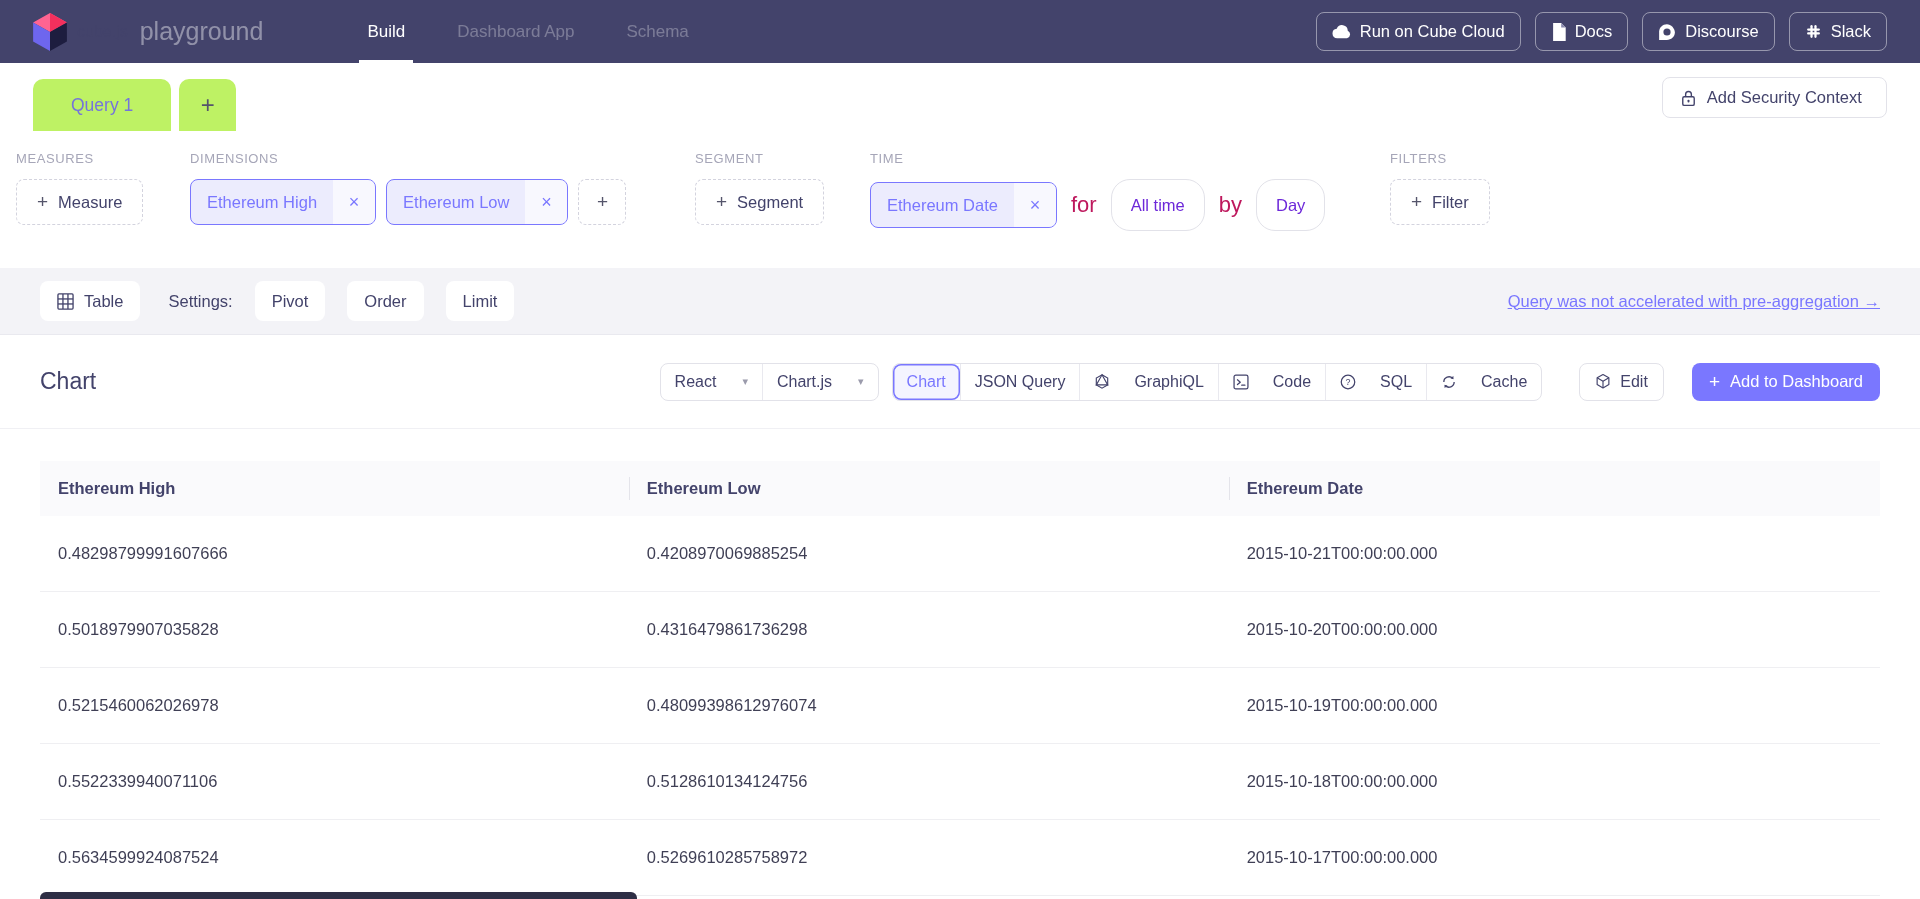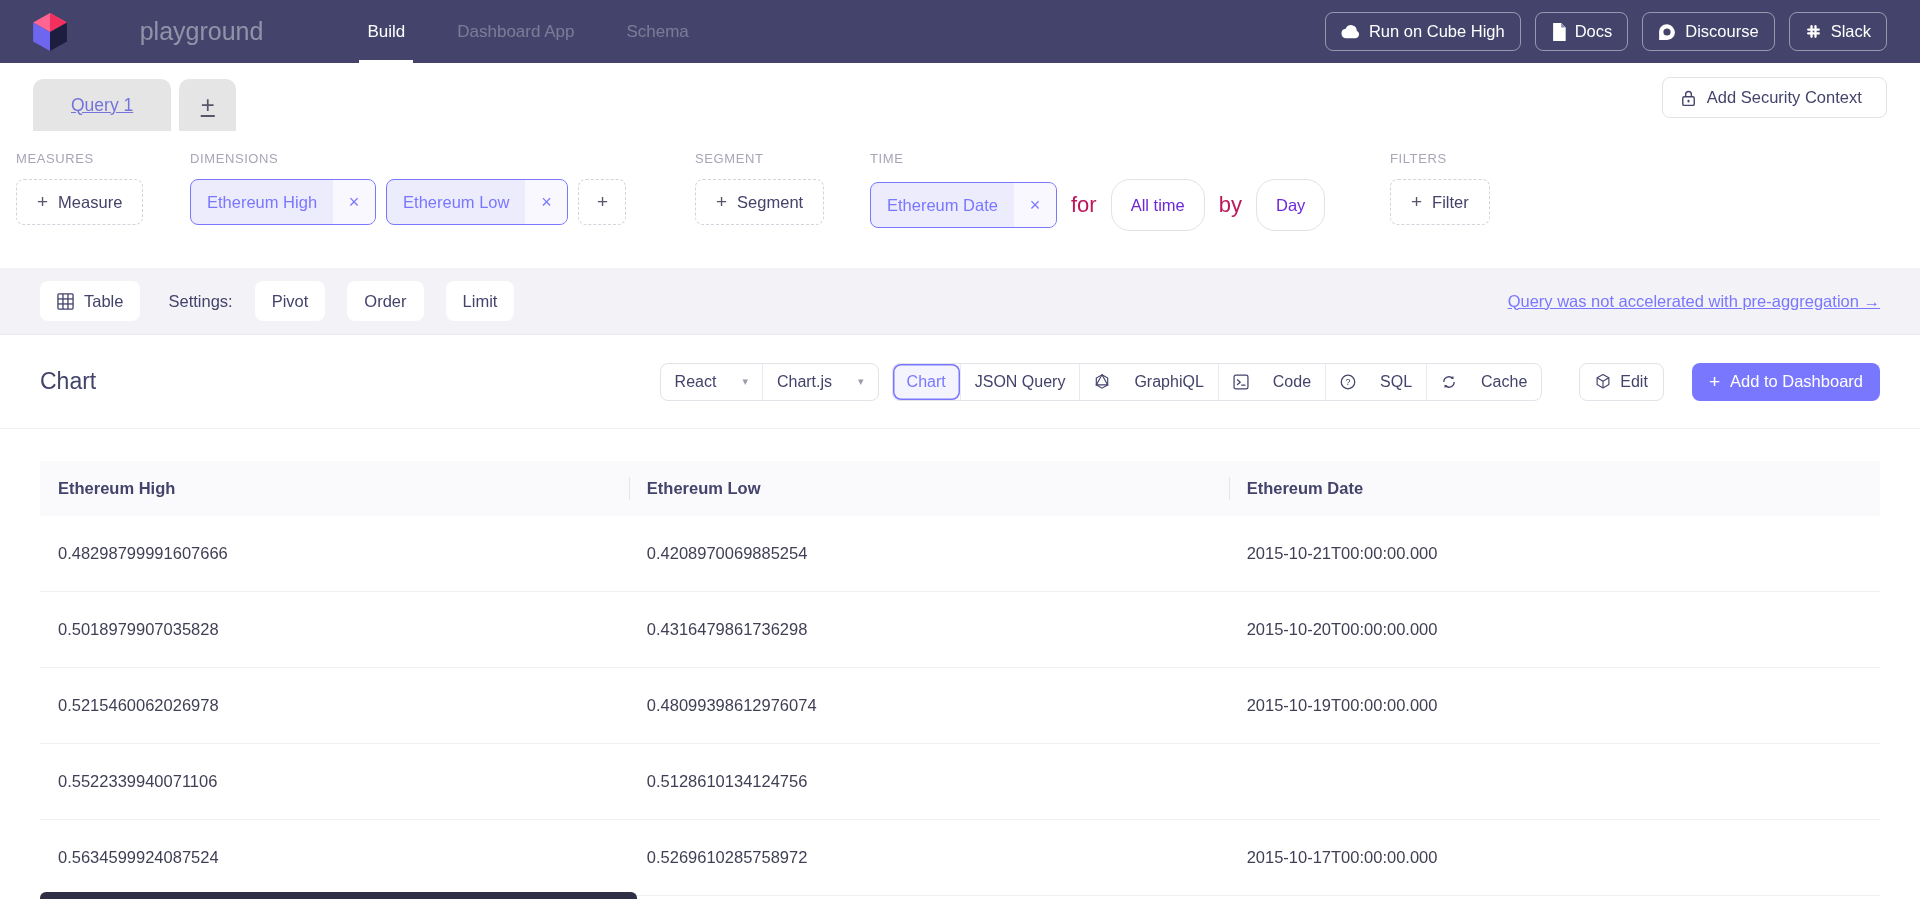--- a/index.html
+++ b/index.html
@@ -13,21 +13,21 @@
   .nav-menu { display:flex; margin-left:78px; height:63px; }
   .nav-item { position:relative; display:flex; align-items:center; padding:3px 26px; font-size:17px; color:rgba(255,255,255,.30); cursor:pointer; }
   .nav-item.active { color:#fff; }
   .nav-item.active::after { content:""; position:absolute; left:18px; right:18px; bottom:0; height:3px; background:#fff; }
   .nav-actions { margin-left:auto; display:flex; gap:14px; }
   .nav-btn { display:flex; align-items:center; gap:9px; height:39px; padding:0 15px; border:1px solid rgba(255,255,255,.45); border-radius:8px; color:#fff; font-size:16.5px; cursor:pointer; background:transparent; }
   .nav-btn svg { display:block; }
 
   
   .tabstrip { height:68px; background:#fff; display:flex; align-items:flex-end; padding:0 33px; position:relative; }
-  .qtab { height:52px; display:flex; align-items:center; justify-content:center; background:#e5e5e5; border-radius:10px 10px 0 0; cursor:pointer;text-decoration:underline; }
+  .qtab { height:52px; display:flex; align-items:center; justify-content:center; background:#bef264; border-radius:10px 10px 0 0; cursor:pointer; }
   .qtab.query { padding:0 38px; color:#7574DB; font-size:17.5px; margin-right:8px; }
   .qtab.add { width:57px; color:#55556B; font-size:24px; font-weight:300; }
   .tab-actions { position:absolute; right:33px; top:14px; display:flex; gap:30px;flex-direction:column; }
   .lt-btn { display:flex; align-items:center; gap:10px; height:41px; padding:0 17px; border:1px solid #E2E2E9; border-radius:8px; background:#fff; color:#43436B; font-size:16.5px; cursor:pointer; }
 
   
   .builder { position:relative; height:137px; background:#fff; }
   .b-sec { position:absolute; top:20px; }
   .b-label { font-size:13px; letter-spacing:.6px; color:#A6A6B8; margin-bottom:13px; }
   .b-row { display:flex; align-items:center; gap:10px; }
@@ -89,21 +89,21 @@
   <div class="nav-menu">
     <div class="nav-item active">Build</div>
     <div class="nav-item">Dashboard App</div>
     <div class="nav-item">Schema</div>
   </div>
   <div class="nav-actions">
     <div class="nav-btn">
       <svg width="19" height="14" viewBox="0 0 20 14">
         <path d="M5.5 13.5a5 5 0 0 1-.5-9.97A6 6 0 0 1 16.6 5.6 4.2 4.2 0 0 1 15.8 13.5z" fill="#fff"></path>
       </svg>
-      <span>Run on Cube High</span>
+      <span>Run on Cube Cloud</span>
     </div>
     <div class="nav-btn">
       <svg width="15" height="18" viewBox="0 0 16 20">
         <path d="M2 0h9l5 5v15H2z" fill="#fff"></path>
         <path d="M11 0l5 5h-5z" fill="#8A8AAE"></path>
       </svg>
       <span>Docs</span>
     </div>
     <div class="nav-btn">
       <svg width="18" height="18" viewBox="0 0 24 24">
@@ -320,20 +320,21 @@
       <div class="td col3">2015-10-20T00:00:00.000</div>
     </div>
     <div class="tr">
       <div class="td col1">0.5215460062026978</div>
       <div class="td col2">0.48099398612976074</div>
       <div class="td col3">2015-10-19T00:00:00.000</div>
     </div>
     <div class="tr">
       <div class="td col1">0.5522339940071106</div>
       <div class="td col2">0.5128610134124756</div>
+      <div class="td col3">2015-10-18T00:00:00.000</div>
     </div>
     <div class="tr">
       <div class="td col1">0.5634599924087524</div>
       <div class="td col2">0.5269610285758972</div>
       <div class="td col3">2015-10-17T00:00:00.000</div>
     </div>
   </div>
 
   <div class="dark-bar"></div>
 </div>

